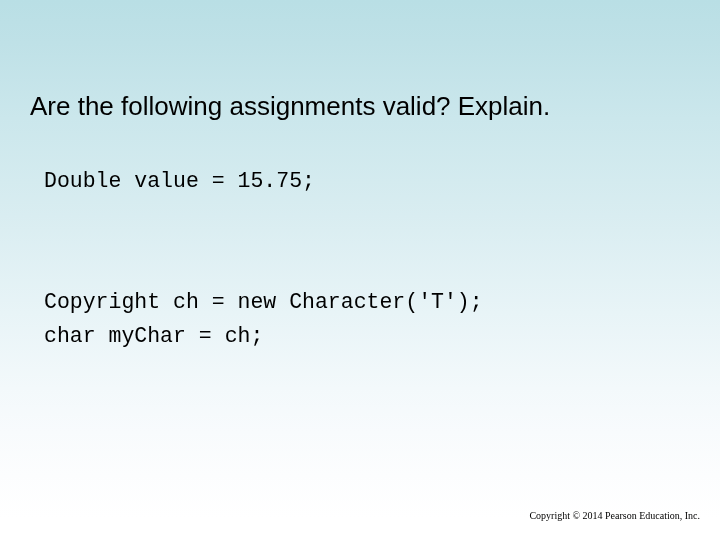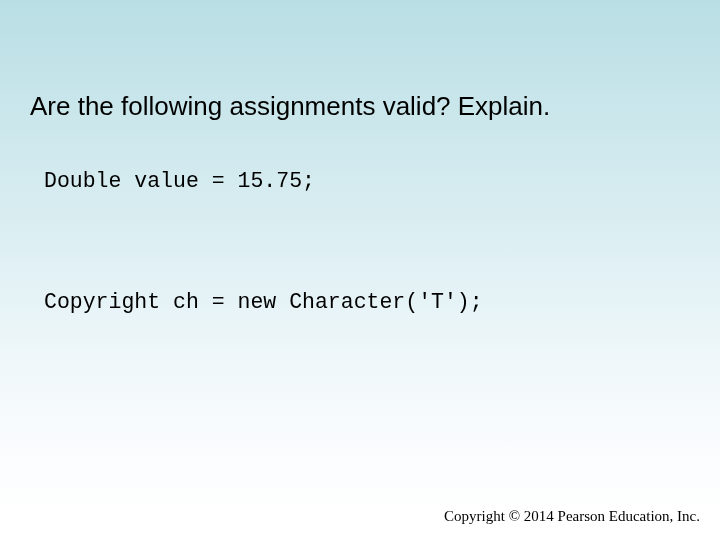--- a/index.html
+++ b/index.html
@@ -78,34 +78,34 @@
     white-space: pre;
   }
 
   #copyright {
     position: absolute;
     left: 0;
     right: 20px;
     top: 509px;
     text-align: right;
     font-family: "Liberation Serif", "DejaVu Serif", serif;
-    font-size: 15px;
+    font-size: 10px;
     line-height: 14px;
     color: #000000;
     white-space: nowrap;
     margin: 0;
   }
 </style>
 </head>
 <body>
 
 <div id="slide">
 
 
   <p id="slide-subtitle">Are the following assignments valid? Explain.</p>
 
   <pre id="code-block-1" class="code-block"><span class="code-line">Double value = 15.75;</span></pre>
 
-  <pre id="code-block-2" class="code-block"><span class="code-line">Copyright ch = new Character('T');</span></pre>
+  <pre id="code-block-2" class="code-block"><span class="code-line">Copyright ch = new Character('T');</span><span class="code-line">char myChar = ch;</span></pre>
 
   <div id="copyright">Copyright © 2014 Pearson Education, Inc.</div>
 
 </div>
 
 </body></html>

